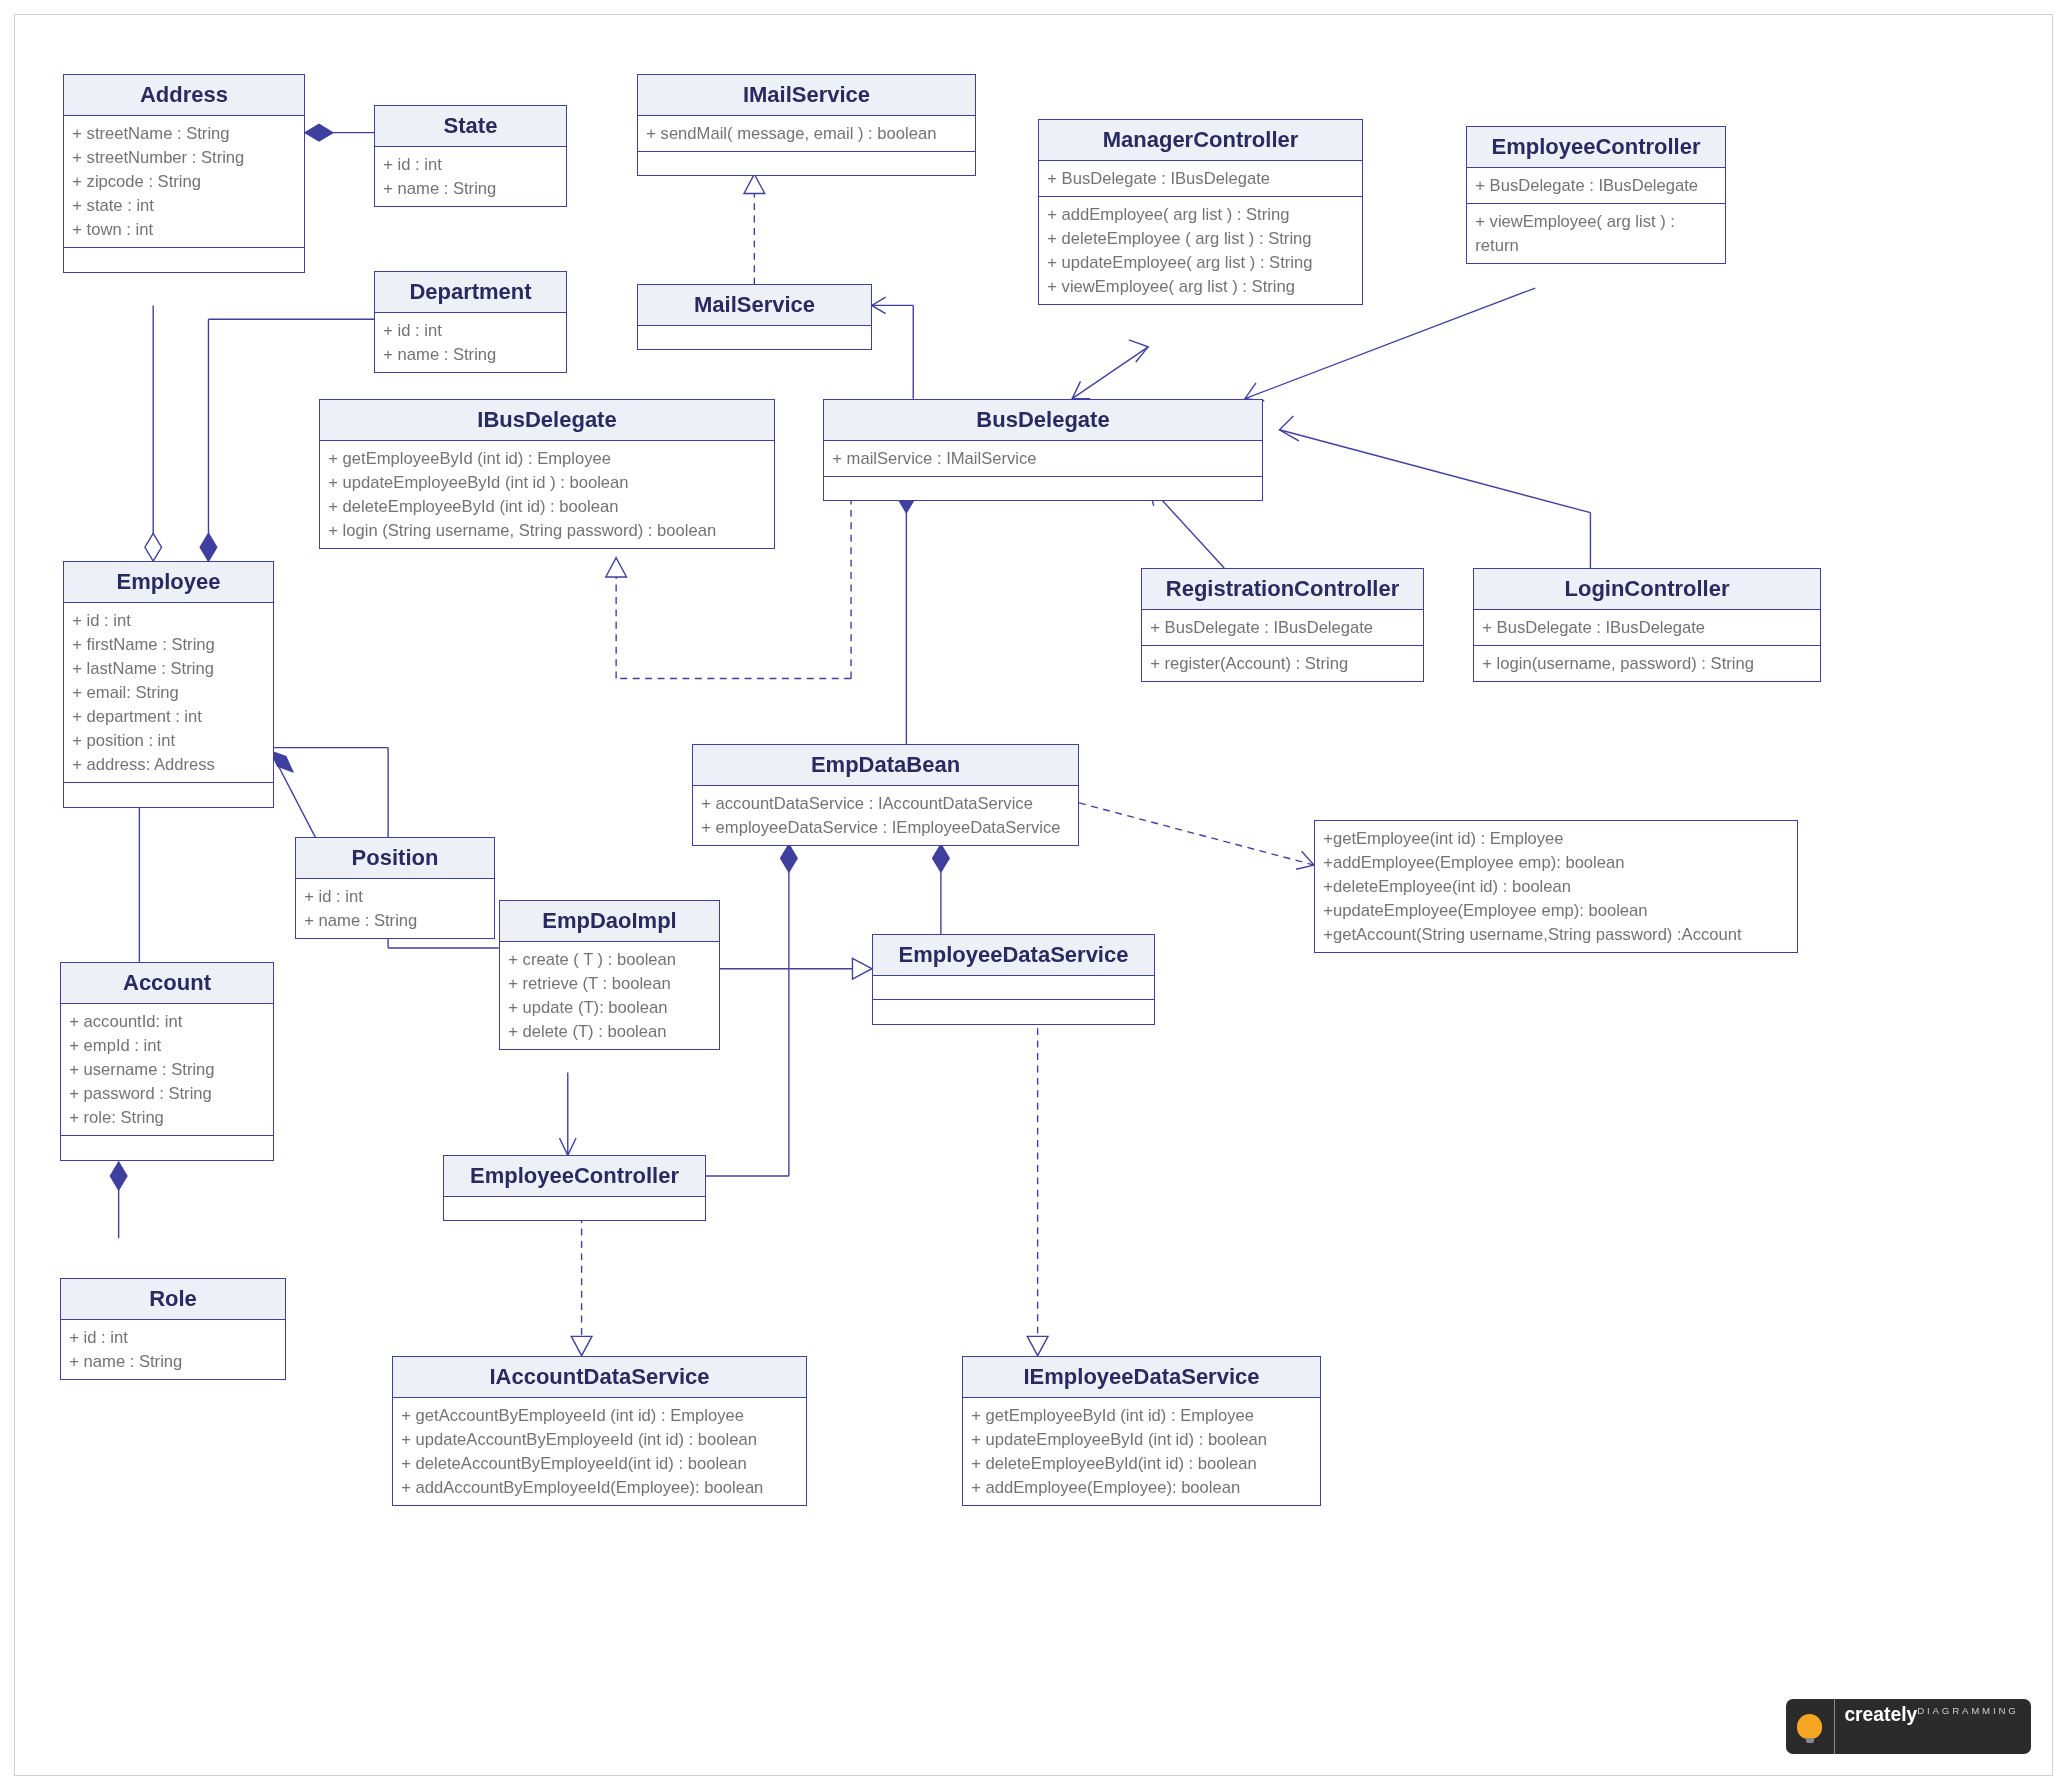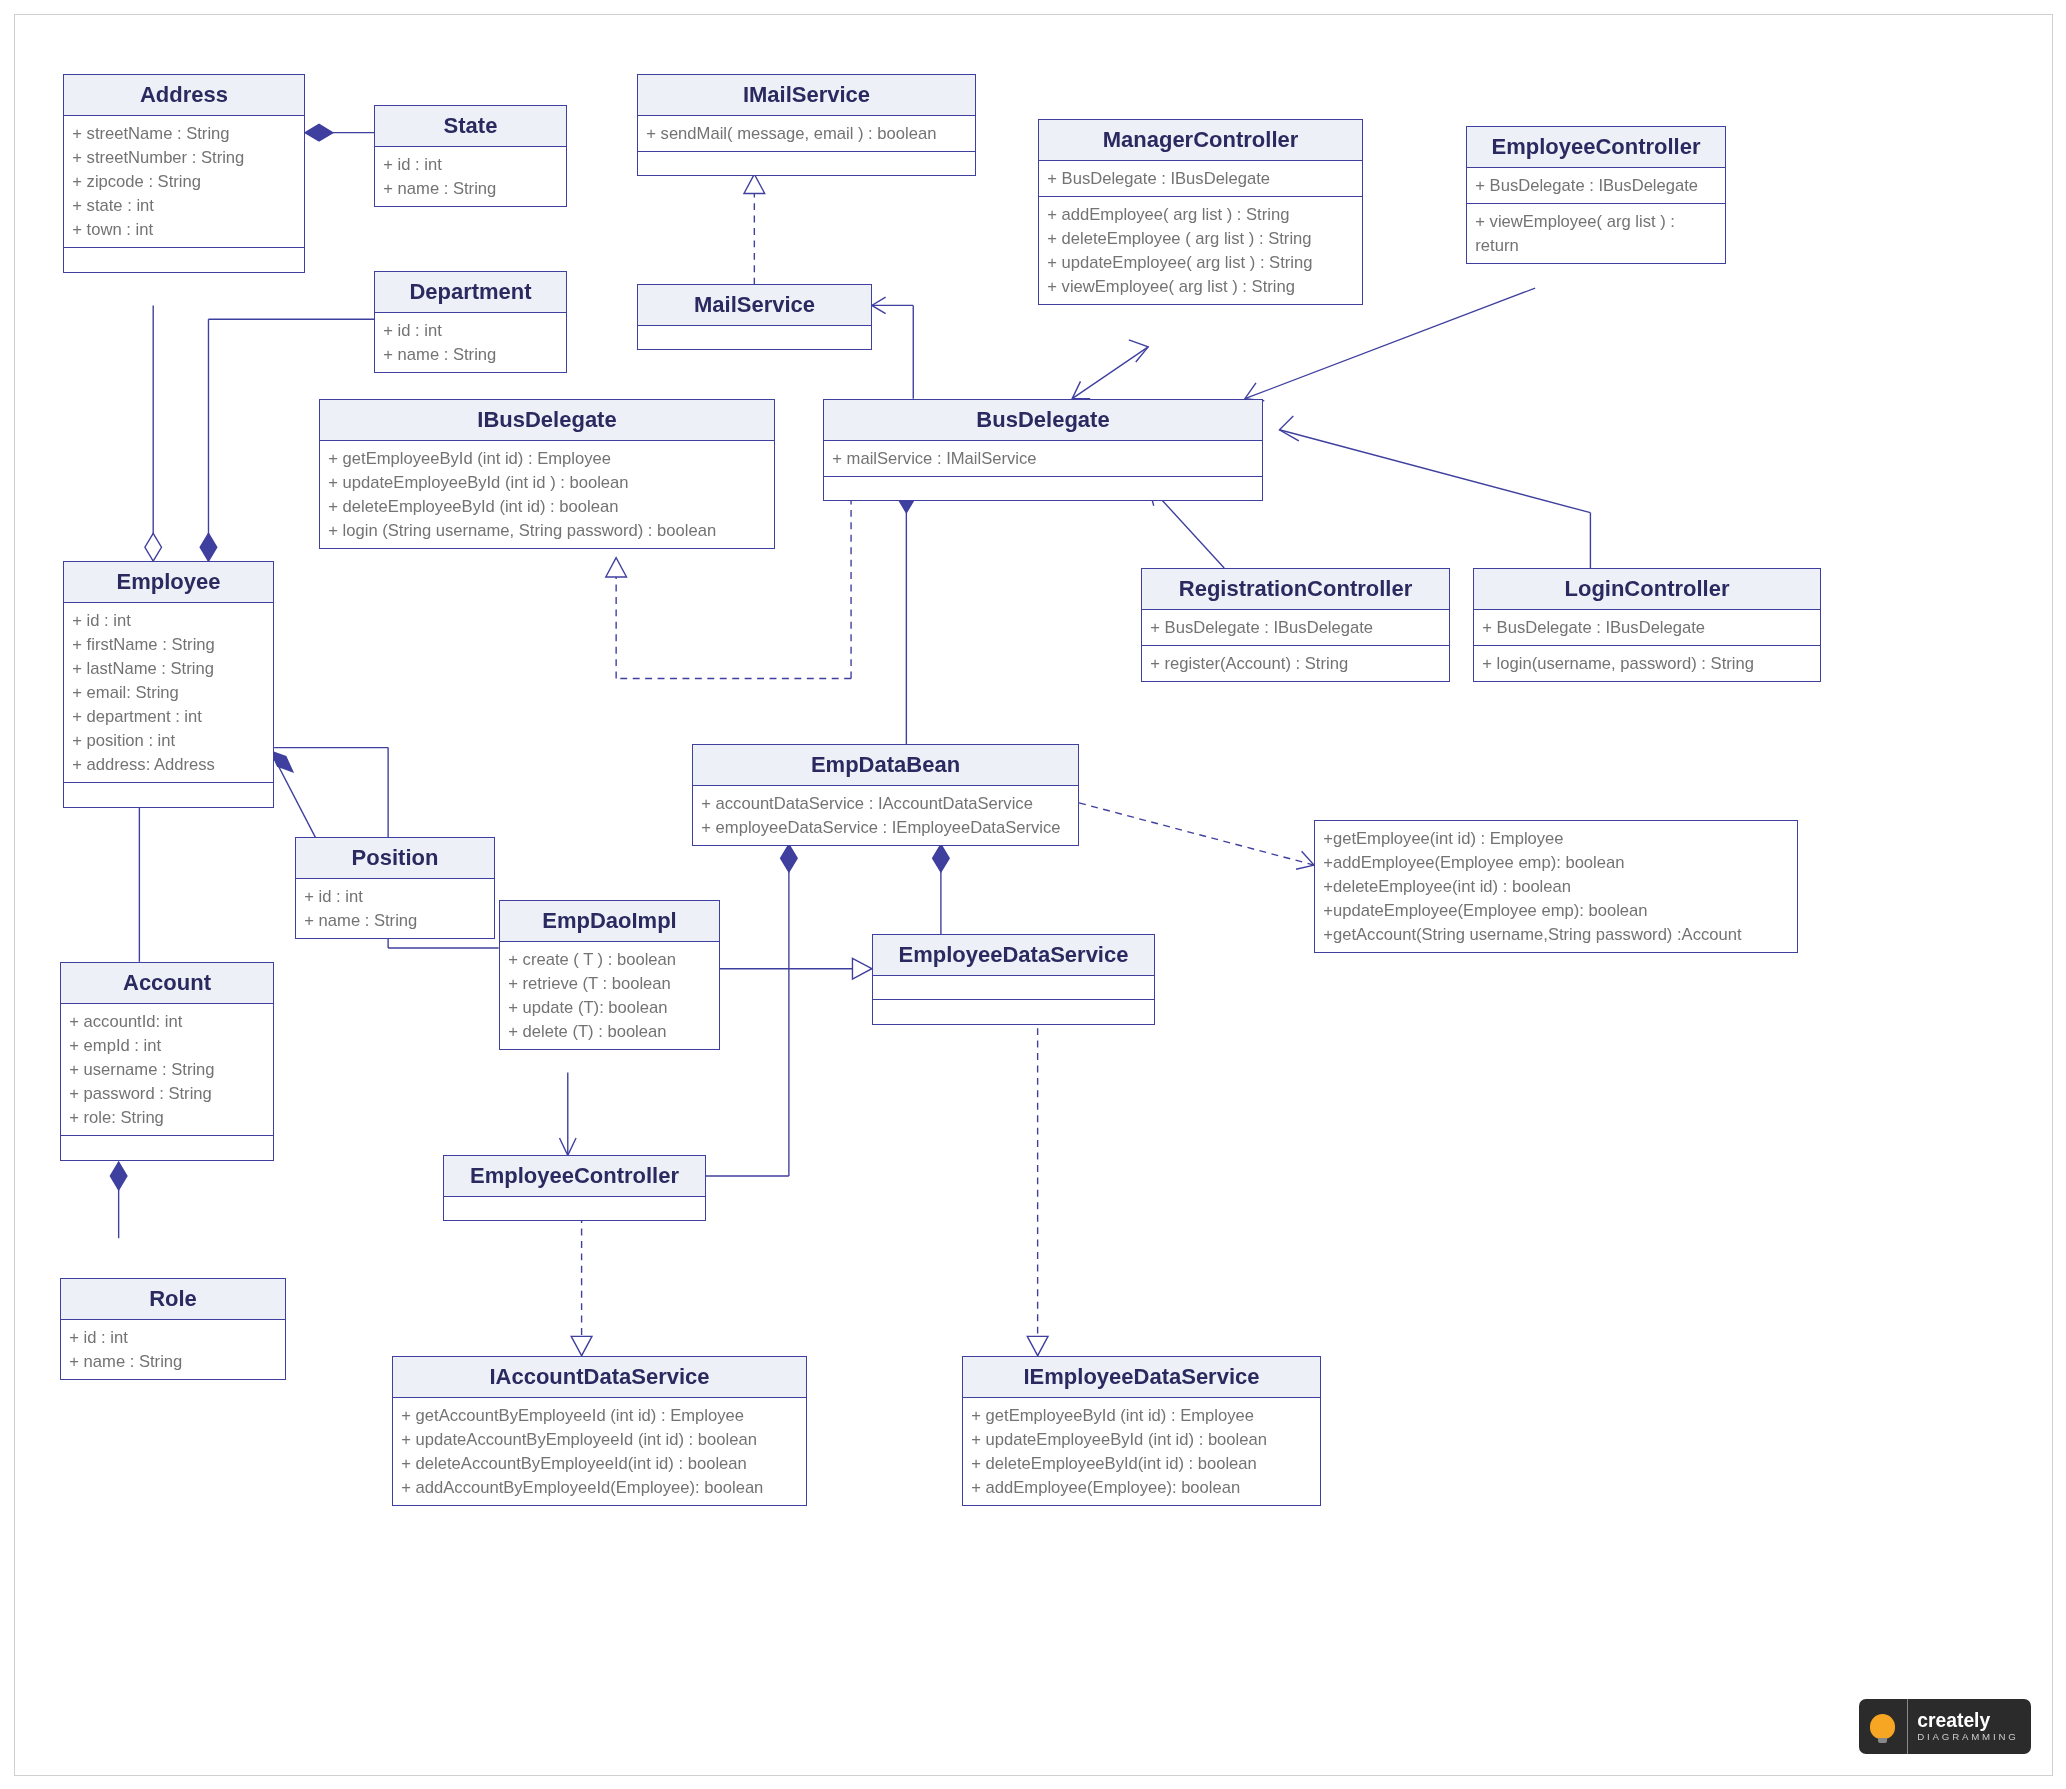--- a/index.html
+++ b/index.html
@@ -103,22 +103,22 @@
     display: flex;
     align-items: center;
     justify-content: center;
     border-right: 1.4px solid #888;
   }
   .badge-right {
     background: #2b2b2b;
     color: #fff;
     padding: 5.5px 12.4px 5.5px 9.7px;
     display: flex;
-    flex-direction: column;
-    justify-content: center;
+    flex-direction: row;
+    justify-content: space-between;
   }
   .badge-right .brand {
     font-size: 19.3px;
     font-weight: bold;
     line-height: 1;
   }
   .badge-right .sub {
     font-size: 9.7px;
     letter-spacing: 2.8px;
     color: #ccc;
@@ -332,21 +332,21 @@
       <div>+ firstName : String</div>
       <div>+ lastName : String</div>
       <div>+ email: String</div>
       <div>+ department : int</div>
       <div>+ position : int</div>
       <div>+ address: Address</div>
     </div>
     <div class="uml-section empty"></div>
   </div>
 
-  <div class="uml-class" style="left:1126px; top:553px; width:309px;">
+  <div class="uml-class" style="left:1126px; top:553px; width:283px;">
     <div class="uml-title">RegistrationController</div>
     <div class="uml-section">
       <div>+ BusDelegate : IBusDelegate</div>
     </div>
     <div class="uml-section">
       <div>+ register(Account) : String</div>
     </div>
   </div>
 
   <div class="uml-class" style="left:1458px; top:553px; width:348px;">

